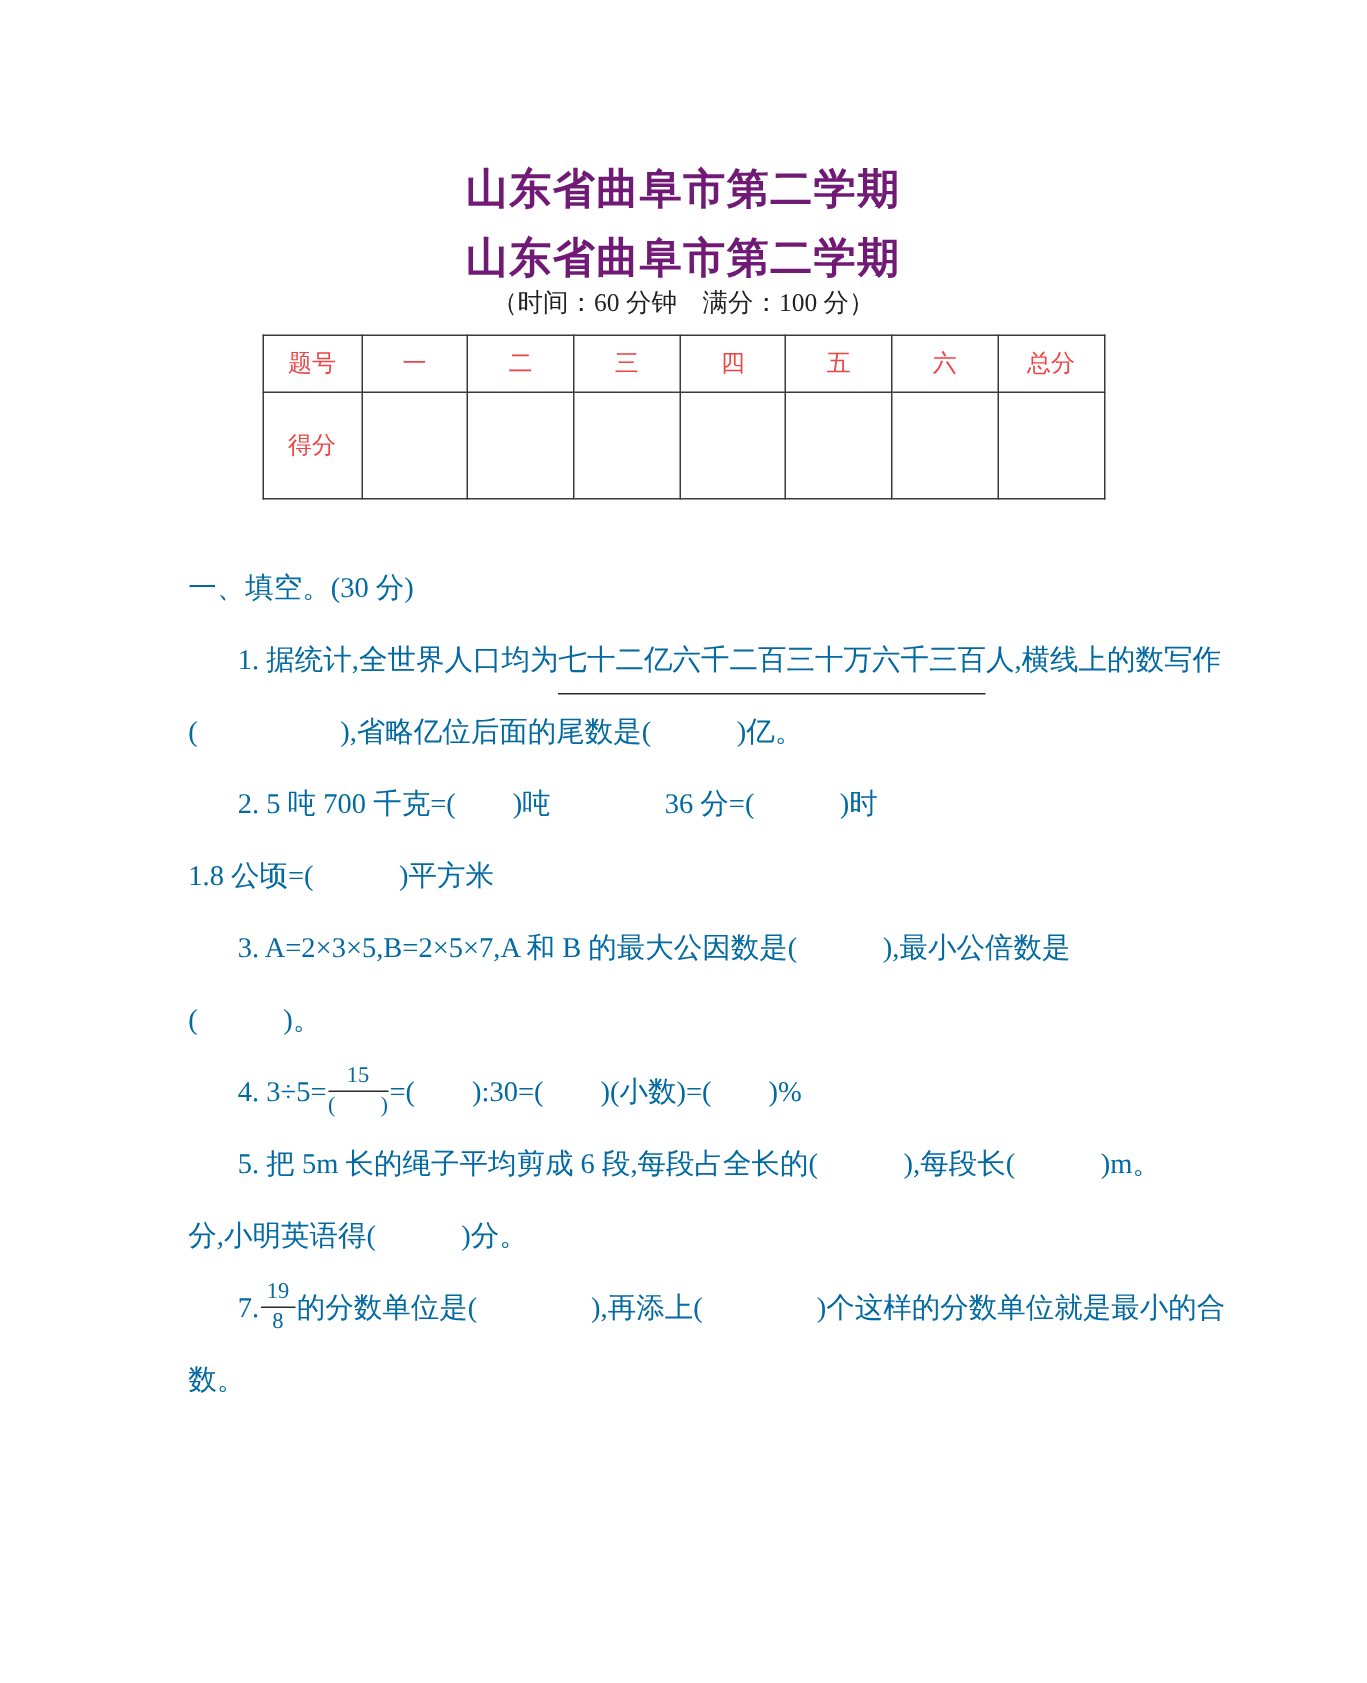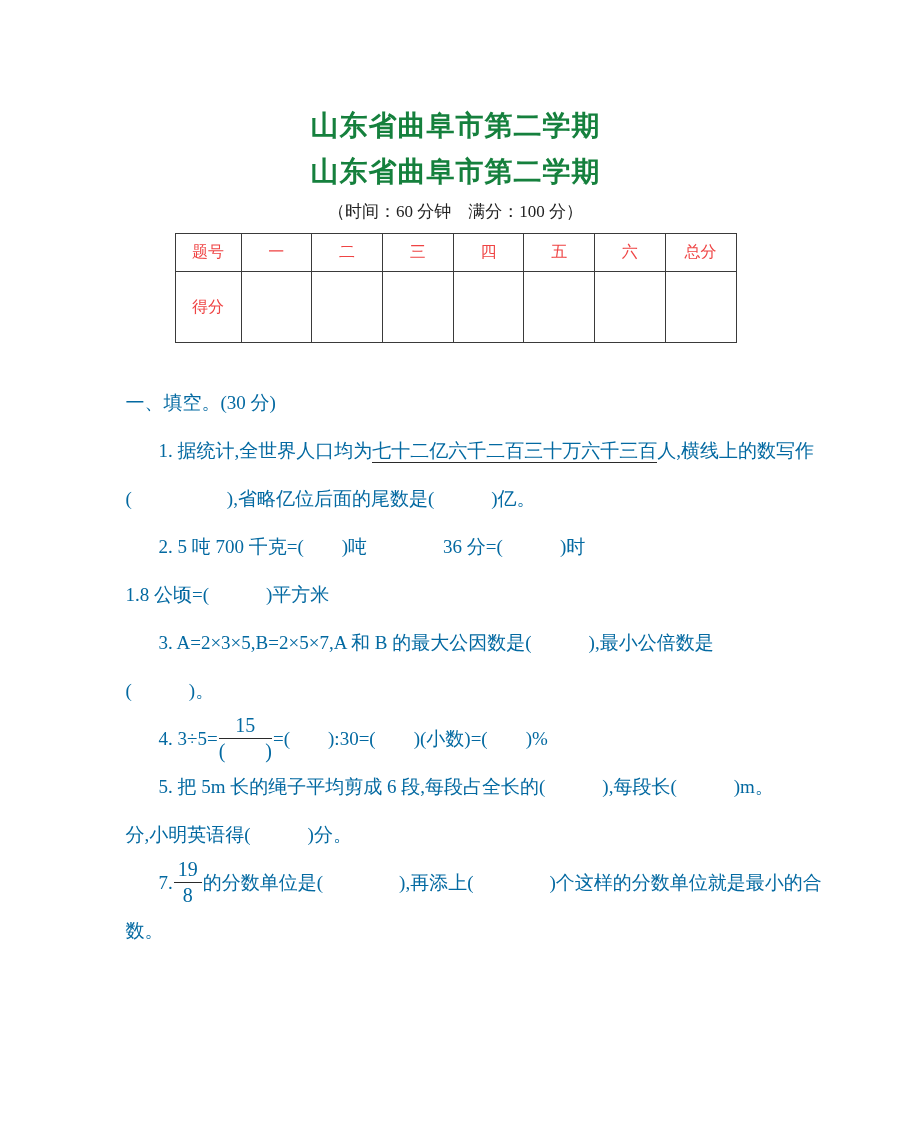--- a/index.html
+++ b/index.html
@@ -14,28 +14,27 @@
     padding-top:108px;
   }
   .content{width:660px;margin:0 auto;}
   .title{
     text-align:center;
     font-family:"Liberation Sans","DejaVu Sans",sans-serif;
     font-weight:bold;
     font-size:28px;
     line-height:36px;
     letter-spacing:1px;
-    color:#15803d;
+    color:#701a75;
   }
   .title2{margin-top:10px;}
   .meta{
     text-align:center;
     font-size:17px;
     line-height:24px;
-    margin-top:10px;
     color:#222;
   }
   table.score-table{
     border-collapse:collapse;
     table-layout:fixed;
     width:562px;
     margin:9px auto 0 auto;
   }
   table.score-table td{
     border:1.5px solid #3a3a3a;
@@ -44,27 +43,27 @@
     color:#ef4444;
     padding:0;
   }
   table.score-table tr.hdr td{height:37px;}
   table.score-table tr.scr td{height:70px;}
   table.score-table td.lbl{vertical-align:middle;font-family:Liberation Serif, serif;}
   col.c0{width:66px;}
   .body{margin-top:36px;font-size:19px;color:#0369a1;}
   .line{height:48px;line-height:48px;white-space:pre;}
   .indent{padding-left:33px;}
-  .u{border-bottom:1.5px solid #2a2a2a;padding-bottom:1px;}
+  .u{border-bottom:1.5px solid #2a2a2a;padding-bottom:11px;}
   .frac{
     display:inline-block;
     vertical-align:middle;
     text-align:center;
     line-height:1.15;
-    font-size:20px;
+    font-size:15px;
     margin:0 1px;
     transform:translateY(-2px);
   }
   .frac .num{display:block;border-bottom:1.5px solid #2a2a2a;padding:0 4px 1px 4px;}
   .frac .den{display:block;padding-top:1px;}
 </style>
 </head>
 <body>
 
 <div class="sheet">

